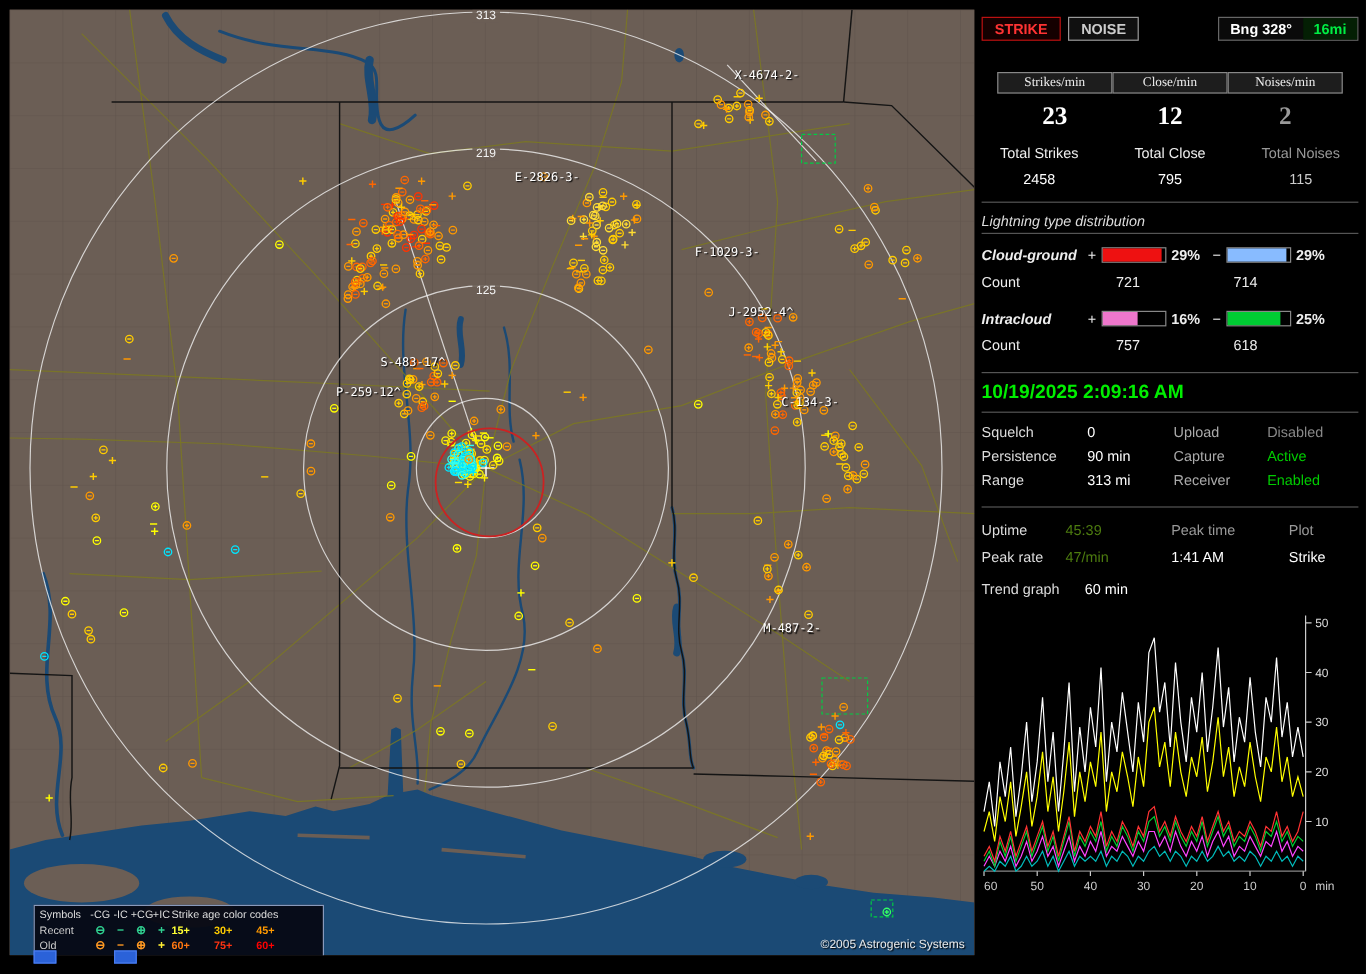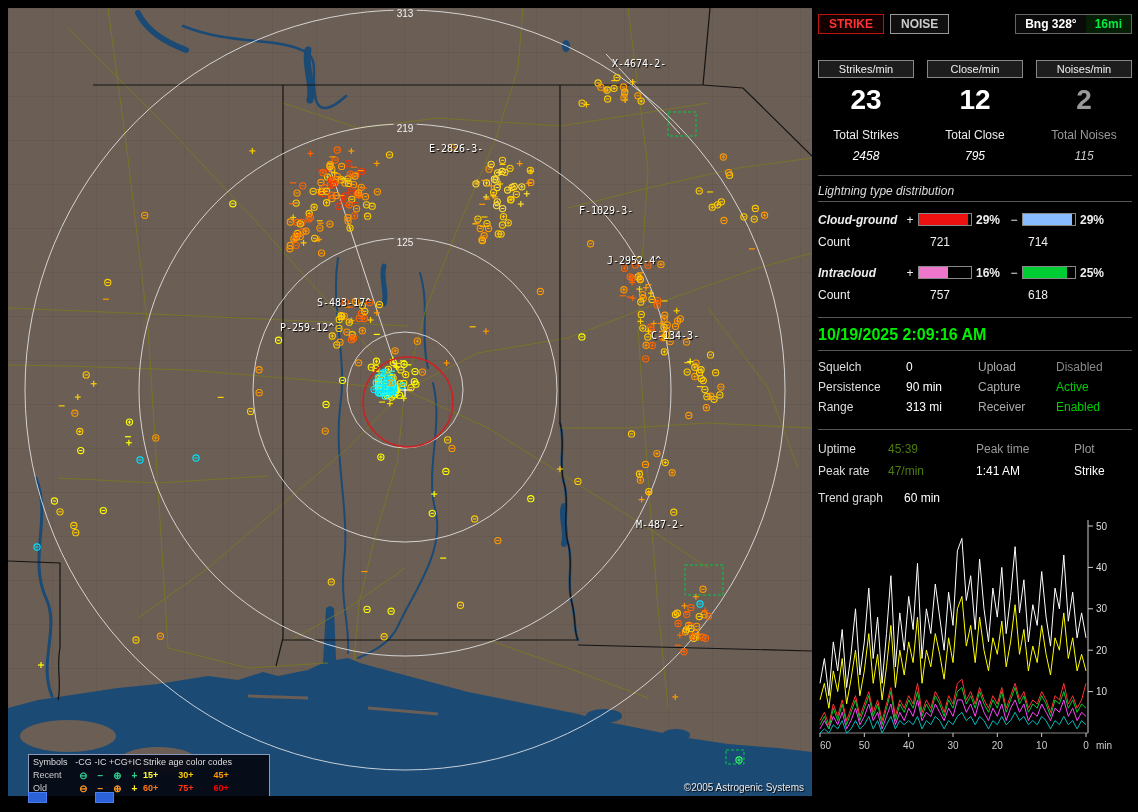--- a/index.html
+++ b/index.html
@@ -33,30 +33,30 @@
   
   .panel{position:absolute;left:818px;top:14px;width:314px;color:#eee;font-size:12px;}
   .ptop{display:flex;gap:6px;align-items:center;}
   .btn{font-family:"Liberation Sans",sans-serif;font-weight:bold;font-size:12px;padding:2px 10px;cursor:pointer;}
   .btn.strike{background:#150000;border:1px solid #bb1111;color:#ff3333;}
   .btn.noise{background:#101010;border:1px solid #999;color:#ccc;}
   .bng{margin-left:auto;display:flex;border:1px solid #666;background:#0a0a0a;font-weight:bold;}
   .bng .b{padding:2px 9px;color:#fff;}
   .bng .d{padding:2px 9px;color:#00ee44;background:#041f04;}
 
-  .rates{display:flex;justify-content:space-between;margin-top:26px;}
+  .rates{display:flex;justify-content:center;margin-top:26px;font-family:Liberation Serif, serif;}
   .rate{width:96px;text-align:center;}
   .rlabel{border:1px solid #888;background:#1d1d1d;font-size:11px;padding:2px 0;color:#eee;}
-  .rvalue{font-size:28px;font-weight:bold;margin-top:6px;color:#fff;}
+  .rvalue{font-size:21px;font-weight:bold;margin-top:6px;color:#fff;}
   .rate.noises .rvalue{color:#999;}
 
   .totals{display:flex;justify-content:space-between;margin-top:12px;text-align:center;}
   .total{width:96px;}
   .tlabel{color:#eee;margin-bottom:7px;}
-  .tvalue{color:#fff;font-style:italic;}
+  .tvalue{color:#fff;}
   .total.noises .tlabel{color:#999;}
   .total.noises .tvalue{color:#ccc;}
 
   hr.sep{border:0;border-top:1px solid #555;margin:12px 0 8px;}
   hr.thin{border:0;border-top:1px solid #555;margin:3px 0 6px;}
 
   .dist-title{color:#ddd;margin-top:4px;font-style:italic;}
   .dist-row{display:flex;align-items:center;height:23px;}
   .dist-label{width:86px;font-weight:bold;font-style:italic;}
   .sign{width:12px;text-align:center;}

